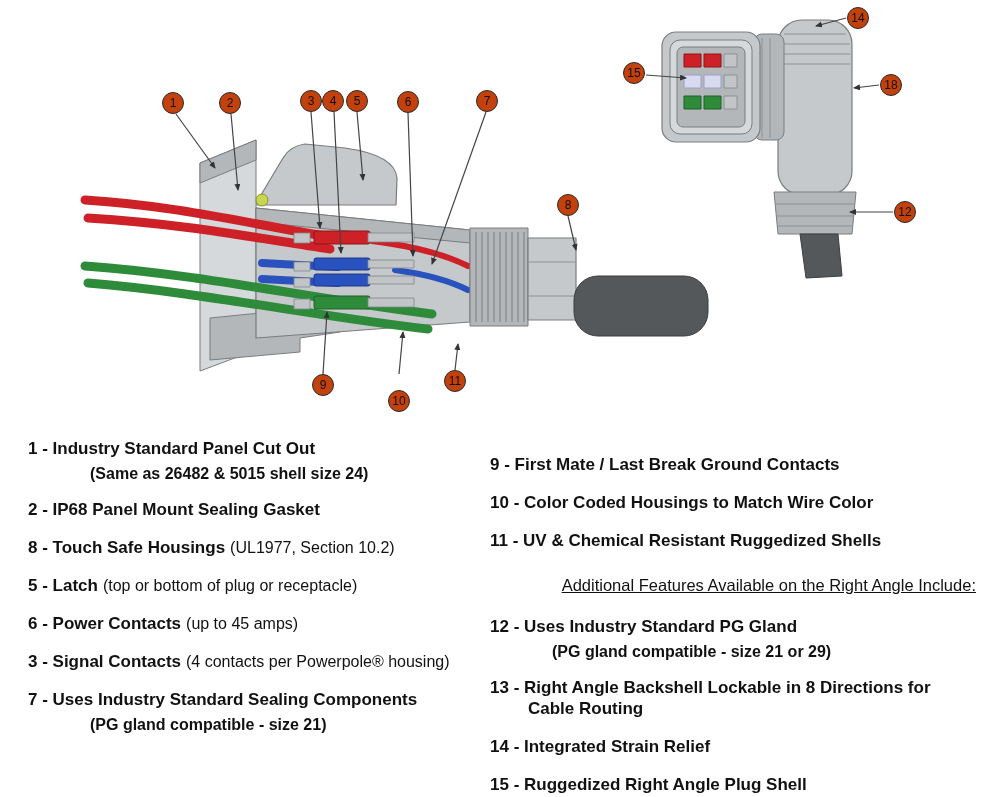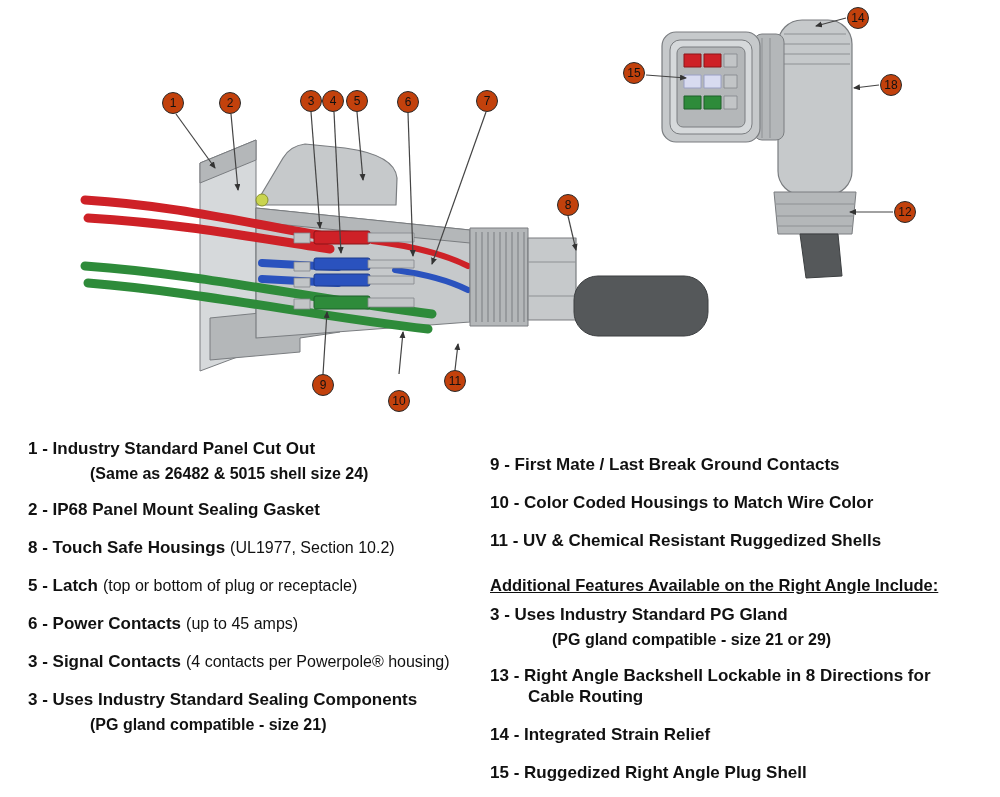--- a/index.html
+++ b/index.html
@@ -35,22 +35,22 @@
            font-size:12px;color:#111;z-index:5;}
   
   .legend-col{position:absolute;z-index:2;}
   #legend-left{left:28px;top:432px;width:447px;padding-top:6px;}
   #legend-right{left:490px;top:446px;width:486px;padding-top:8px;}
   .li{font-weight:bold;font-size:17px;line-height:21px;margin:0 0 17px 0;
       padding-left:38px;text-indent:-38px;}
   .note{font-weight:normal;font-size:16px;margin-left:5px;}
   .sub{display:block;font-weight:bold;font-size:16px;line-height:17px;
        padding-left:24px;text-indent:0;margin-top:6px;}
-  .legend-heading{font-weight:bold;font-size:16.5px;line-height:21px;
-      text-decoration:underline;margin:24px 0 8px 0;}
+  .legend-heading{font-weight:normal;font-size:16.5px;line-height:21px;
+      text-decoration:underline;margin:24px 0 20px 0;text-align:right;}
 </style>
 </head>
 <body>
 
 <div id="stage">
 
   <svg id="figure-svg" width="1000" height="430" viewBox="0 0 1000 430">
     <defs>
       <marker id="arr" markerWidth="8" markerHeight="8" refX="6" refY="3" orient="auto" markerUnits="userSpaceOnUse">
         <path d="M0,0 L7,3 L0,6 Z" fill="#333"></path>
@@ -194,21 +194,21 @@
     </div>
     <div class="li">
       <span>6 - Power Contacts</span><span class="note">(up to 45 amps)</span>
       
     </div>
     <div class="li">
       <span>3 - Signal Contacts</span><span class="note">(4 contacts per Powerpole® housing)</span>
       
     </div>
     <div class="li">
-      <span>3 - Uses Industry Standard Sealing Components</span>
+      <span>7 - Uses Industry Standard Sealing Components</span>
       <span class="sub">(PG gland compatible - size 21)</span>
     </div>
   </div>
 
   <div id="legend-right" class="legend-col">
     <div class="li">
       <span>9 - First Mate / Last Break Ground Contacts</span>
       
     </div>
     <div class="li">
@@ -216,21 +216,21 @@
       
     </div>
     <div class="li">
       <span>11 - UV &amp; Chemical Resistant Ruggedized Shells</span>
       
     </div>
 
     <div class="legend-heading">Additional Features Available on the Right Angle Include:</div>
 
     <div class="li">
-      <span>3 - Uses Industry Standard PG Gland</span>
+      <span>12 - Uses Industry Standard PG Gland</span>
       <span class="sub">(PG gland compatible - size 21 or 29)</span>
     </div>
     <div class="li">
       <span>13 - Right Angle Backshell Lockable in 8 Directions for Cable Routing</span>
       
     </div>
     <div class="li">
       <span>14 - Integrated Strain Relief</span>
       
     </div>

